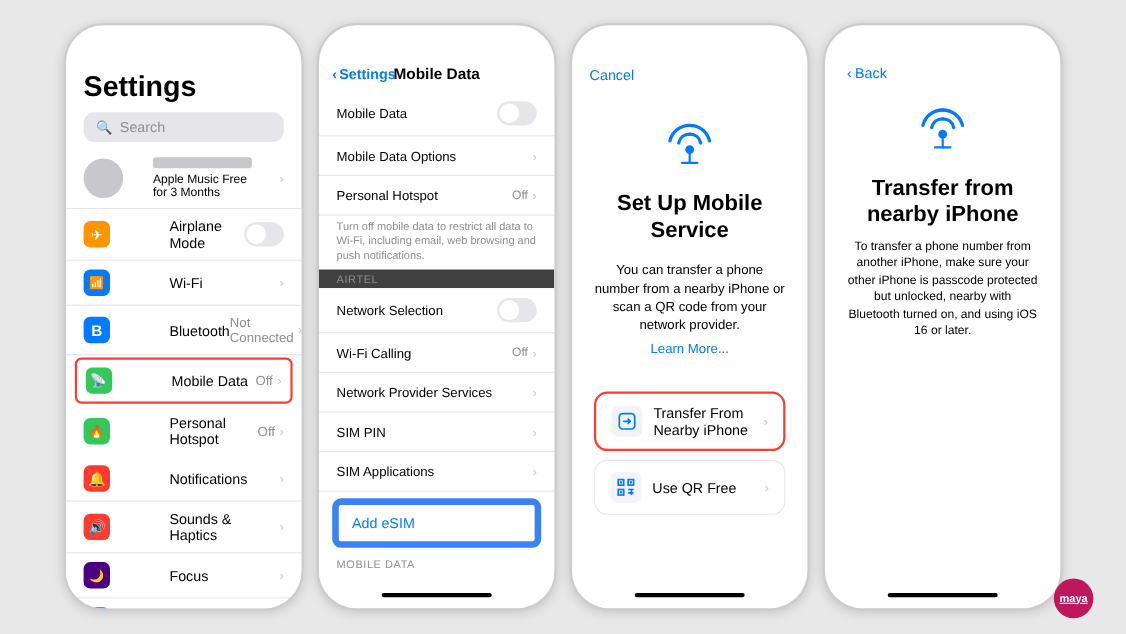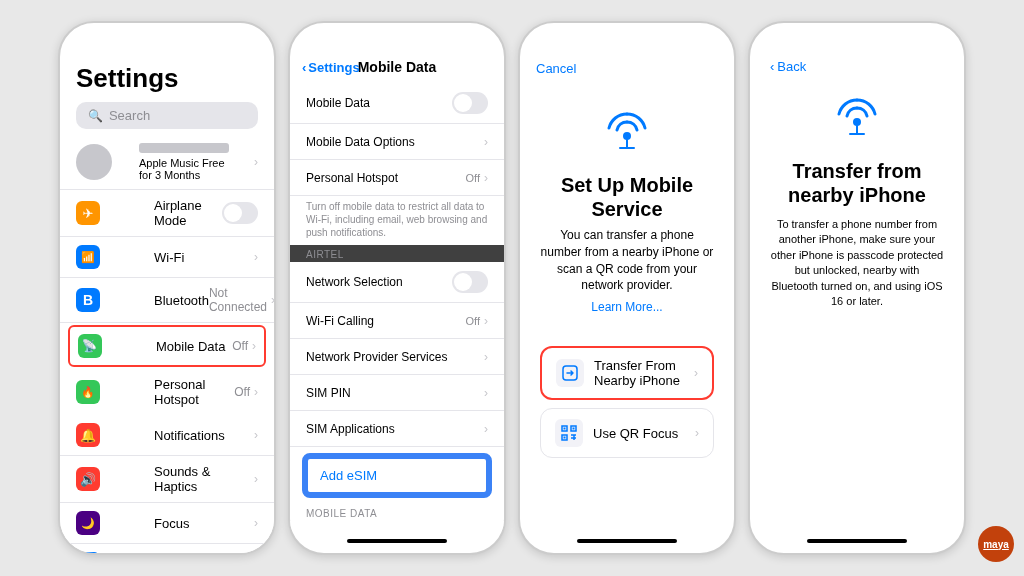--- a/index.html
+++ b/index.html
@@ -211,21 +211,21 @@
       display: flex;
       justify-content: center;
       margin-bottom: 14px;
     }
     .setup-title {
       width: 100%;
       text-align: center;
       font-size: 20px;
       font-weight: 700;
       color: #000;
-      margin-bottom: 6px;
+      margin-bottom: 16px;
       line-height: 1.2;
     }
     .setup-desc {
       width: 100%;
       text-align: center;
       font-size: 12px;
       color: #000;
       line-height: 1.4;
       margin-bottom: 6px;
     }
@@ -307,24 +307,24 @@
       background: #000;
       width: 100px;
       border-radius: 2px;
       margin: 8px auto 10px;
     }
 
     
     .maya-badge {
       position: absolute;
       bottom: 14px;
-      right: 10px;
+      right: 30px;
       width: 36px;
       height: 36px;
-      background: #c2410c;
+      background: #be185d;
       border-radius: 50%;
       display: flex;
       align-items: center;
       justify-content: center;
       color: #fff;
       font-size: 10px;
       font-weight: 700;
       text-decoration: underline;
     }
 
@@ -547,21 +547,21 @@
             <rect x="11" y="2" width="5" height="5" stroke="#007aff" stroke-width="1.5" fill="none"></rect>
             <rect x="2" y="11" width="5" height="5" stroke="#007aff" stroke-width="1.5" fill="none"></rect>
             <rect x="3.5" y="3.5" width="2" height="2" fill="#007aff"></rect>
             <rect x="12.5" y="3.5" width="2" height="2" fill="#007aff"></rect>
             <rect x="3.5" y="12.5" width="2" height="2" fill="#007aff"></rect>
             <line x1="11" y1="11" x2="16" y2="11" stroke="#007aff" stroke-width="1.5"></line>
             <line x1="11" y1="14" x2="16" y2="14" stroke="#007aff" stroke-width="1.5"></line>
             <line x1="14" y1="11" x2="14" y2="16" stroke="#007aff" stroke-width="1.5"></line>
           </svg>
         </div>
-        <span class="option-label">Use QR Focus</span>
+        <span class="option-label">Use QR Free</span>
         <span class="chevron">›</span>
       </div>
     </div>
     <div class="bottom-bar"></div>
   </div>
 </div>
 
 <div class="phone-frame">
   <div class="phone-screen" style="display:flex;flex-direction:column;">
     <div class="transfer-screen">

